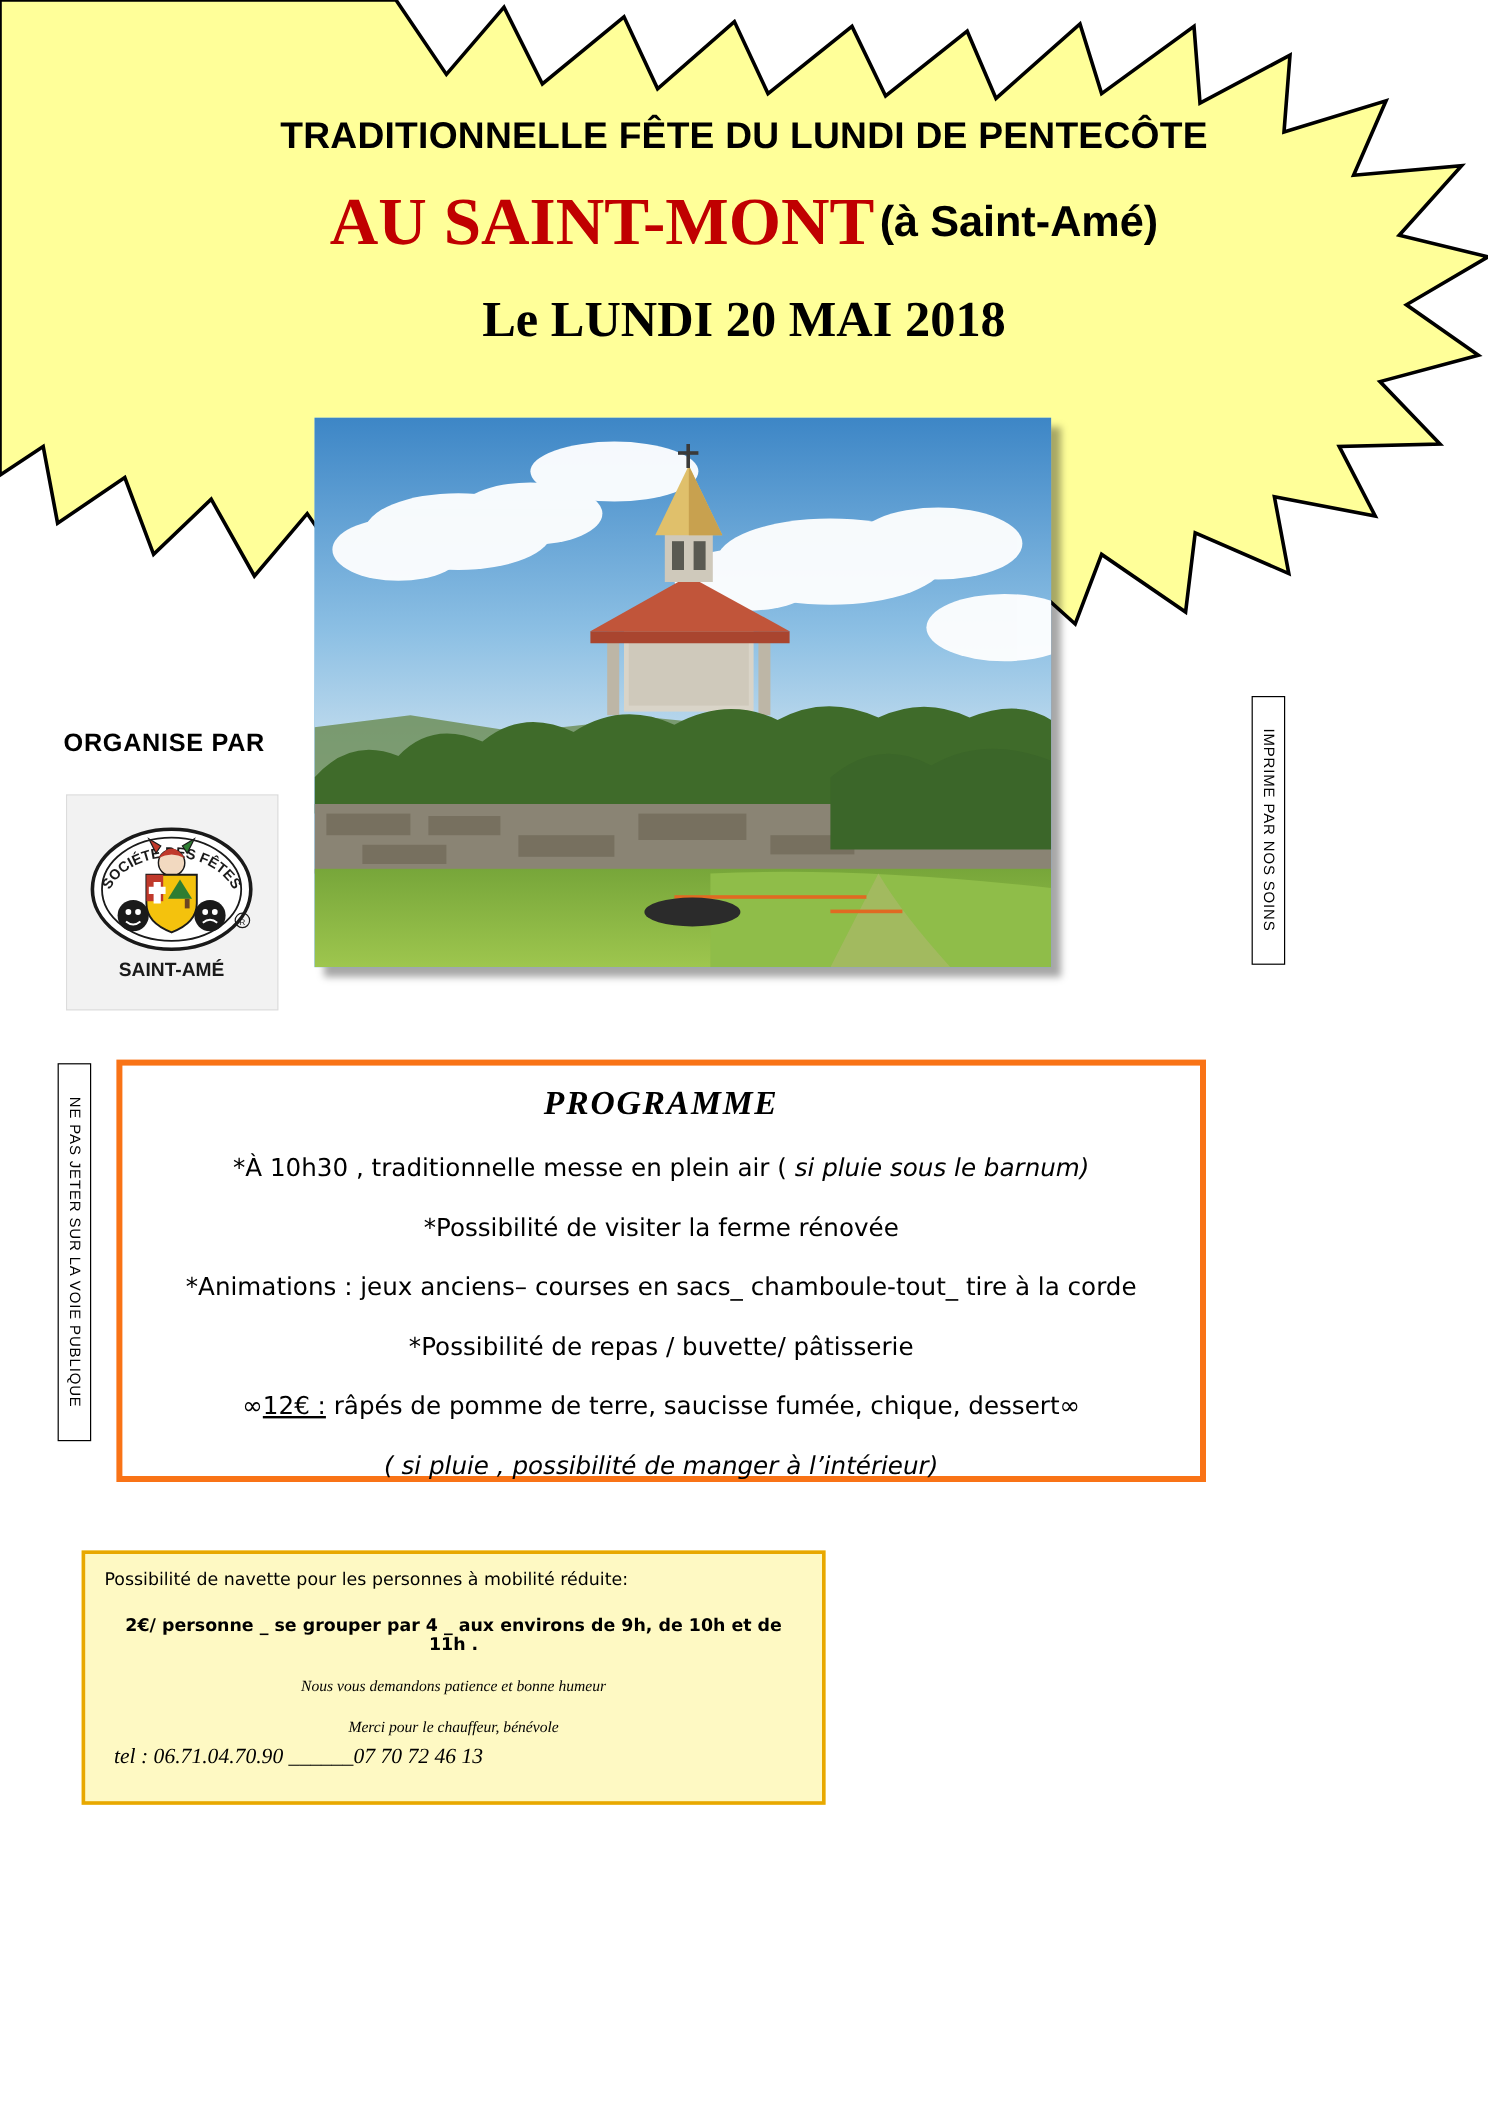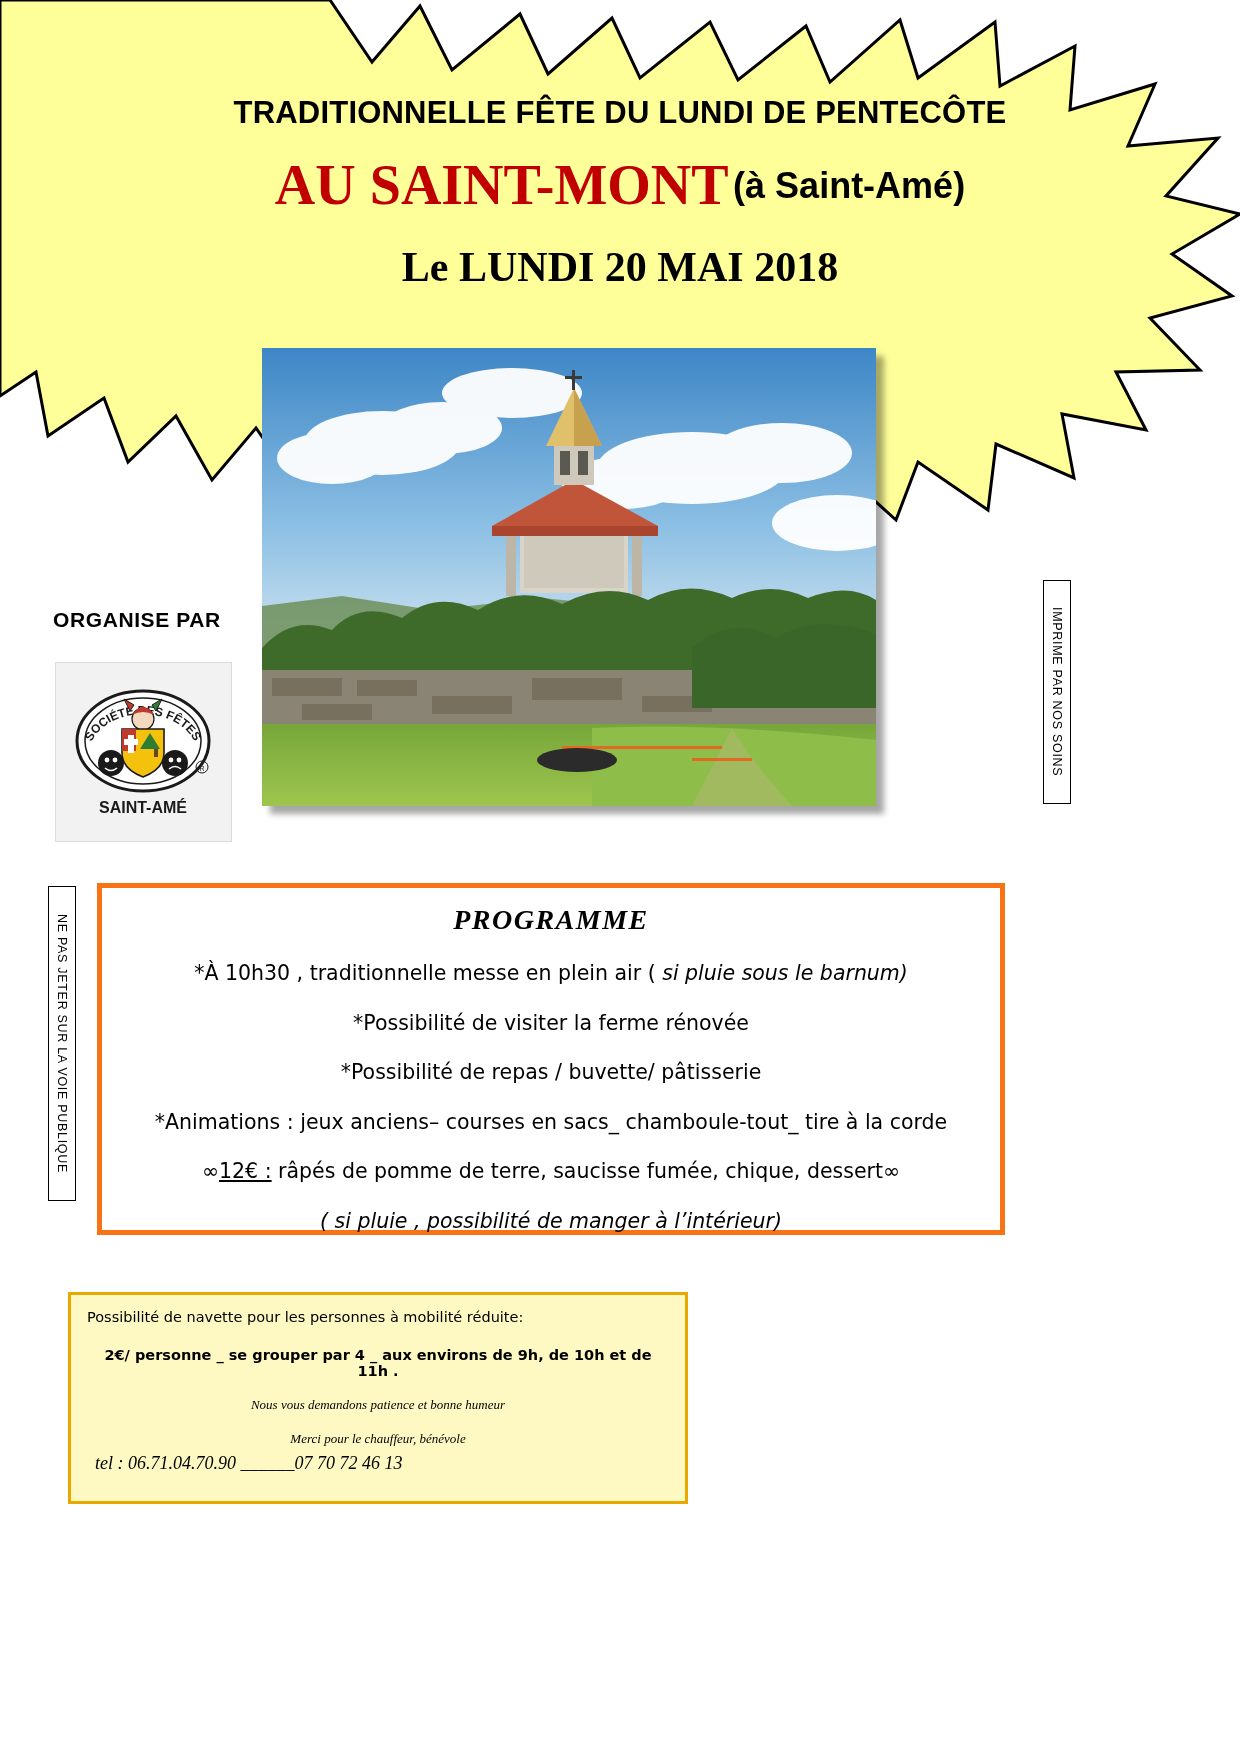--- a/index.html
+++ b/index.html
@@ -357,24 +357,24 @@
 <div class="programme-box">
   <div class="programme-title">PROGRAMME</div>
   <ul class="programme-list">
     <li>
       <span>*À 10h30 , traditionnelle messe en plein air ( </span><span class="it">si pluie sous le barnum)</span>
     </li>
     <li>
       <span>*Possibilité de visiter la ferme rénovée</span>
     </li>
     <li>
+      <span>*Animations : jeux anciens– courses en sacs_ chamboule-tout_ tire à la corde</span>
+    </li>
+    <li>
       <span>*Possibilité de repas / buvette/ pâtisserie</span>
-    </li>
-    <li>
-      <span>*Animations : jeux anciens– courses en sacs_ chamboule-tout_ tire à la corde</span>
     </li>
     <li>
       <span>∞</span><span class="ul-price">12€ :</span><span> râpés de pomme de terre, saucisse fumée, chique, dessert∞</span>
     </li>
     <li>
       <span class="it">( si pluie , possibilité de manger à l’intérieur)</span>
     </li>
   </ul>
 </div>
 

